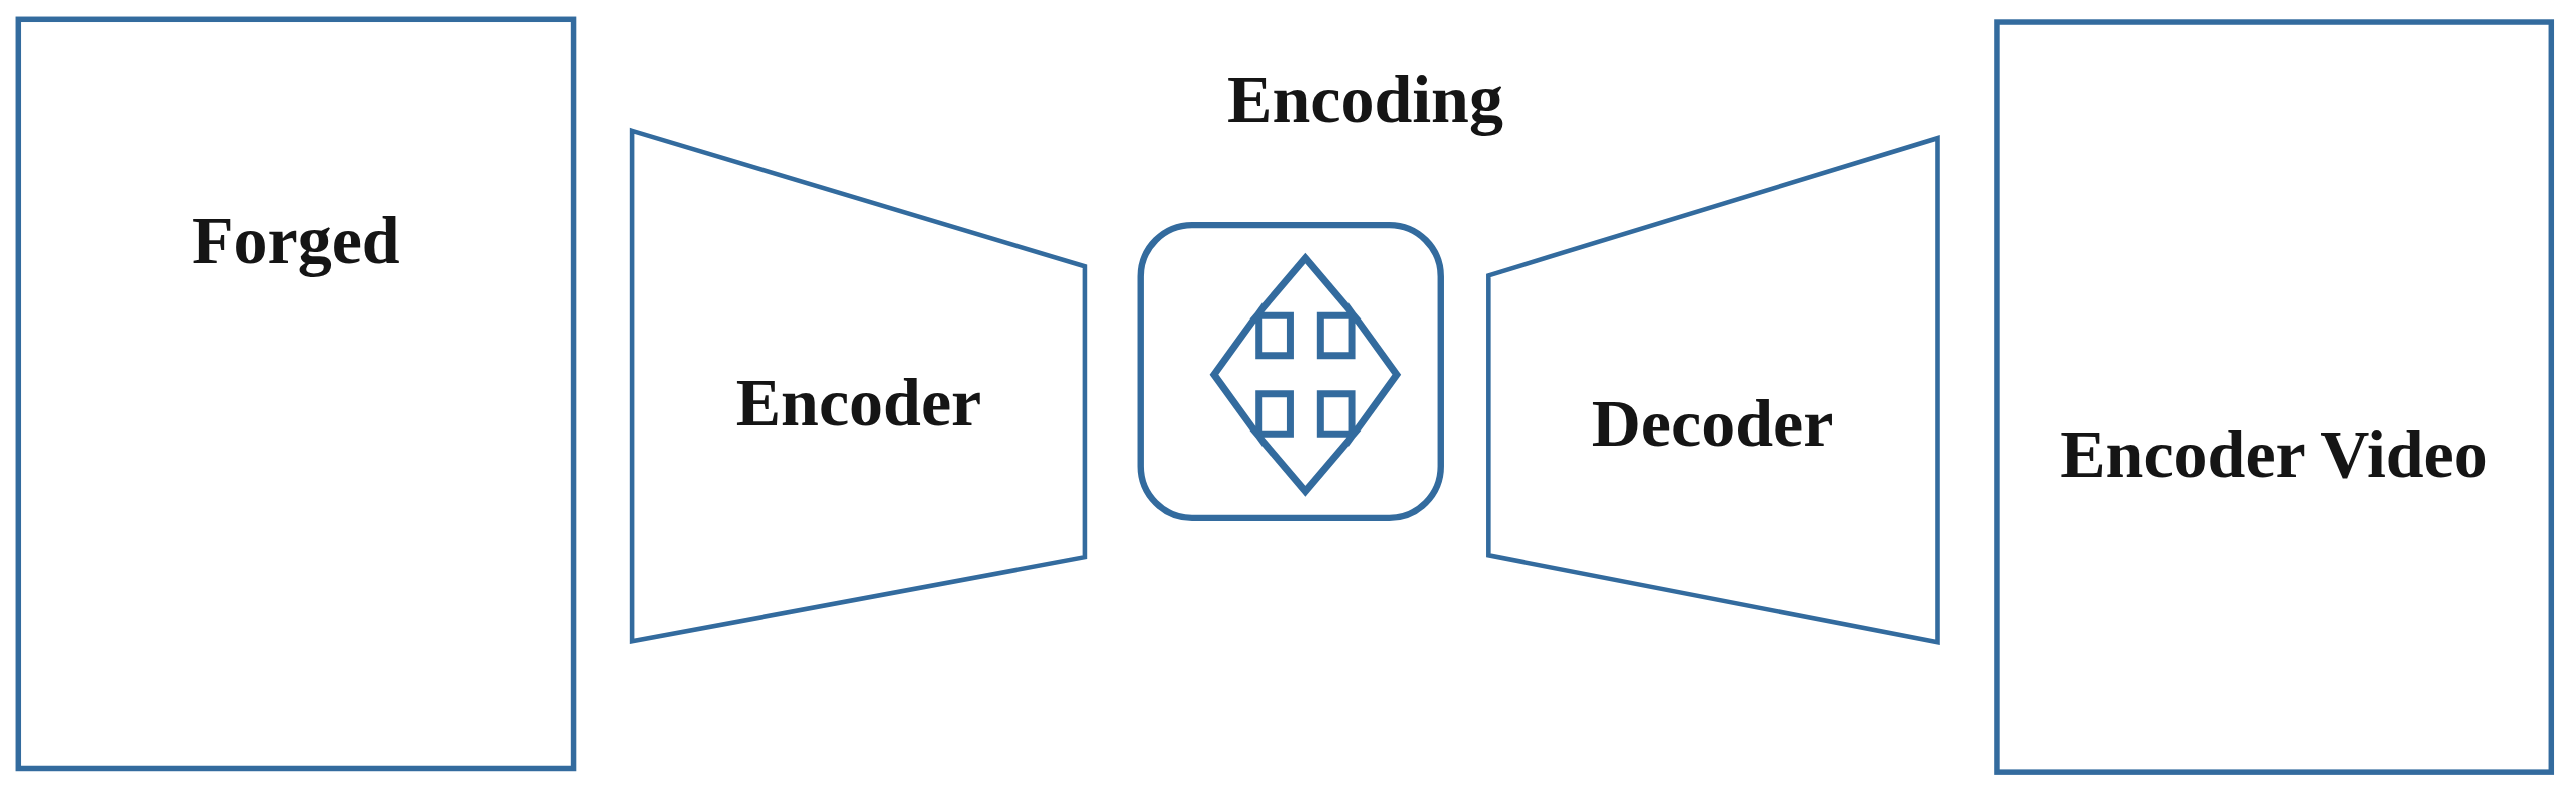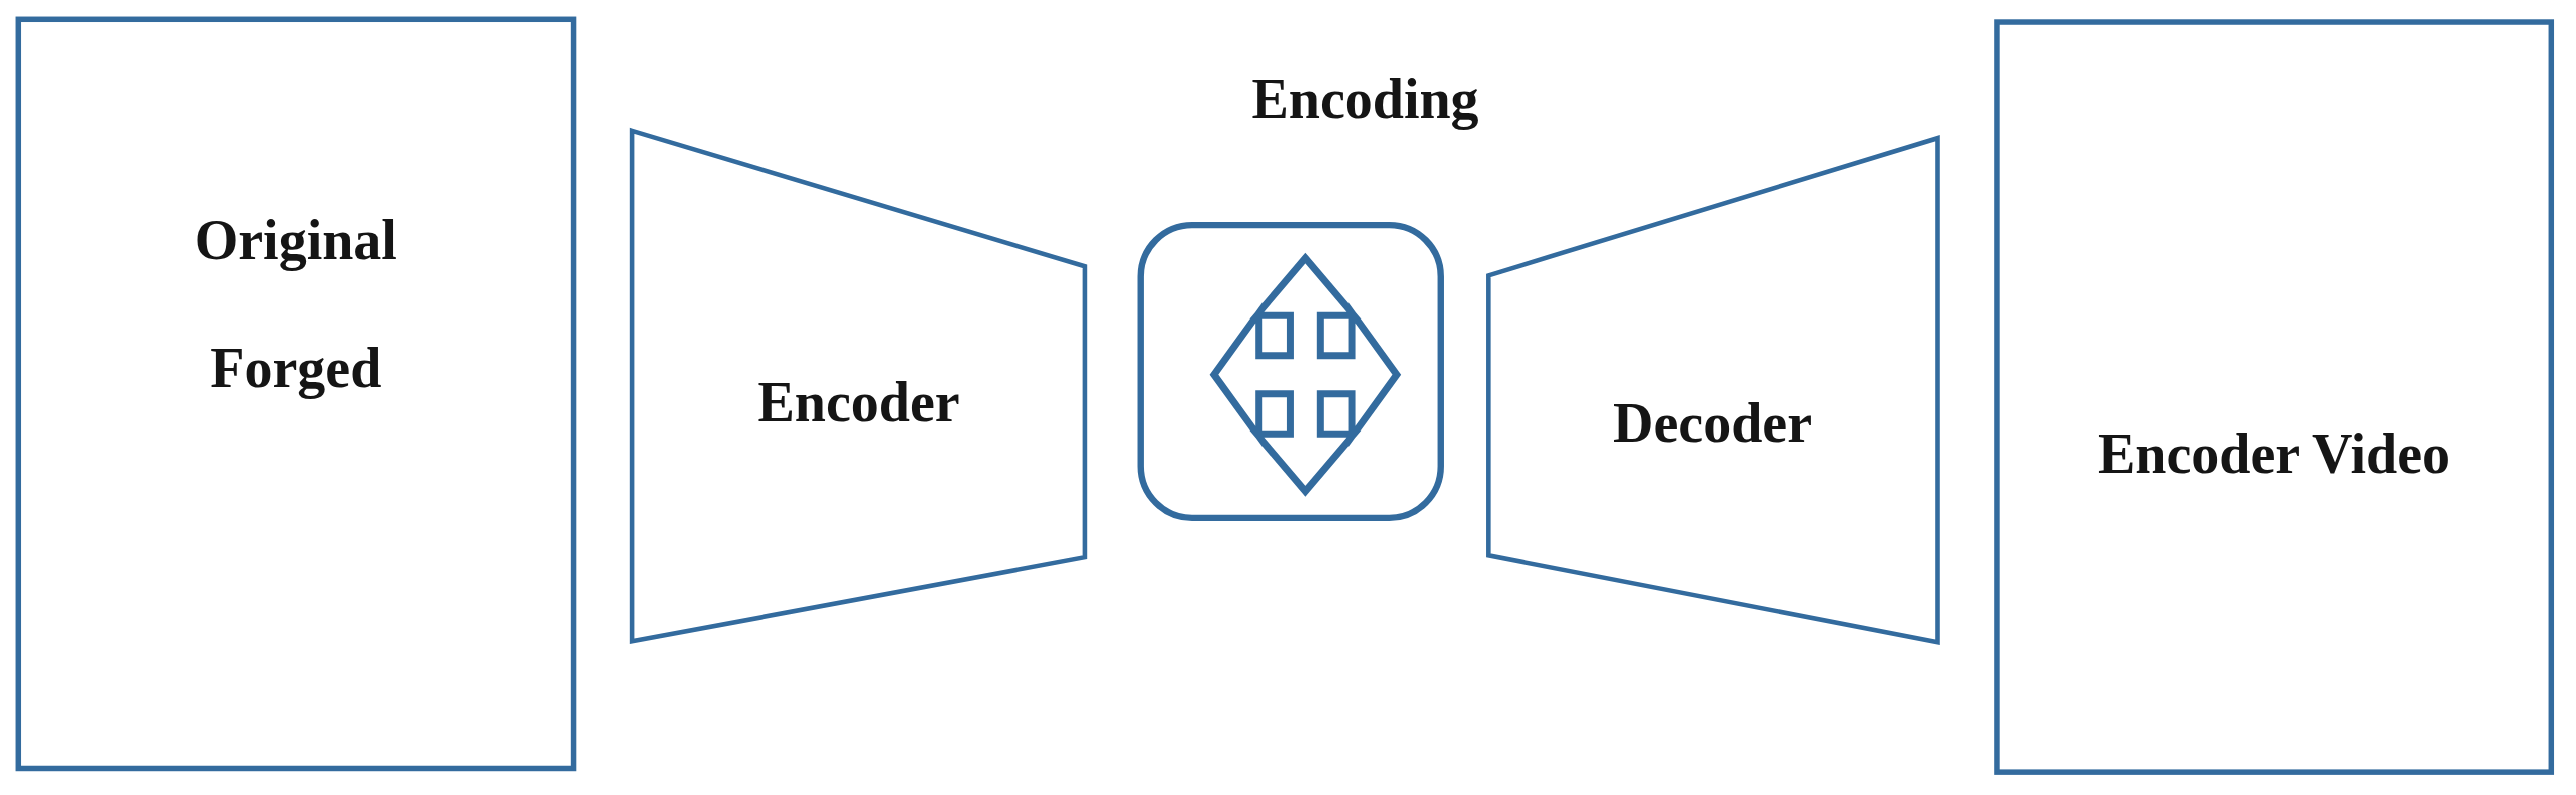--- a/index.html
+++ b/index.html
@@ -23,21 +23,21 @@
     height: 796px;
   }
   .shape {
     fill: #ffffff;
     stroke: var(--shape-outline, #336b9e);
   }
   .label {
     position: absolute;
     text-align: center;
     font-weight: 700;
-    font-size: 56px;
+    font-size: 68px;
     line-height: 128px;
     color: var(--label-text, #151515);
     white-space: nowrap;
     user-select: none;
   }
 </style>
 </head>
 <body>
 
 <div class="canvas">
@@ -53,21 +53,20 @@
     <g transform="translate(1327,282) scale(1.0204,1.3010) translate(-2,-2)">
       <path class="shape" d="M100,2 L152,50 L116,50 L116,84 L150,84 L150,48 L198,100 L150,152 L150,116 L116,116 L116,150 L152,150 L100,198 L48,150 L84,150 L84,116 L50,116 L50,152 L2,100 L50,48 L50,84 L84,84 L84,50 L48,50 Z" stroke-width="7" stroke-linejoin="miter" vector-effect="non-scaling-stroke"></path>
     </g>
 
     <polygon class="shape" points="1627,301 2118,151 2118,702 1627,607" stroke-width="5"></polygon>
 
     <rect class="shape" x="2183" y="24" width="606" height="820" stroke-width="6"></rect>
   </svg>
 
   <div class="label" style="left:18.3px; top:176px; width:555px;">
-    <div>Original</div>
     <div>Forged</div>
   </div>
 
   <div class="label" style="left:1182px; top:35px; width:366px;">Encoding</div>
 
   <div class="label" style="left:1488px; top:359px; width:449px;">Decoder</div>
 
   <div class="label" style="left:632px; top:338px; width:453px;">Encoder</div>
 
   <div class="label" style="left:1997px; top:390px; width:554px;">Encoder Video</div>

